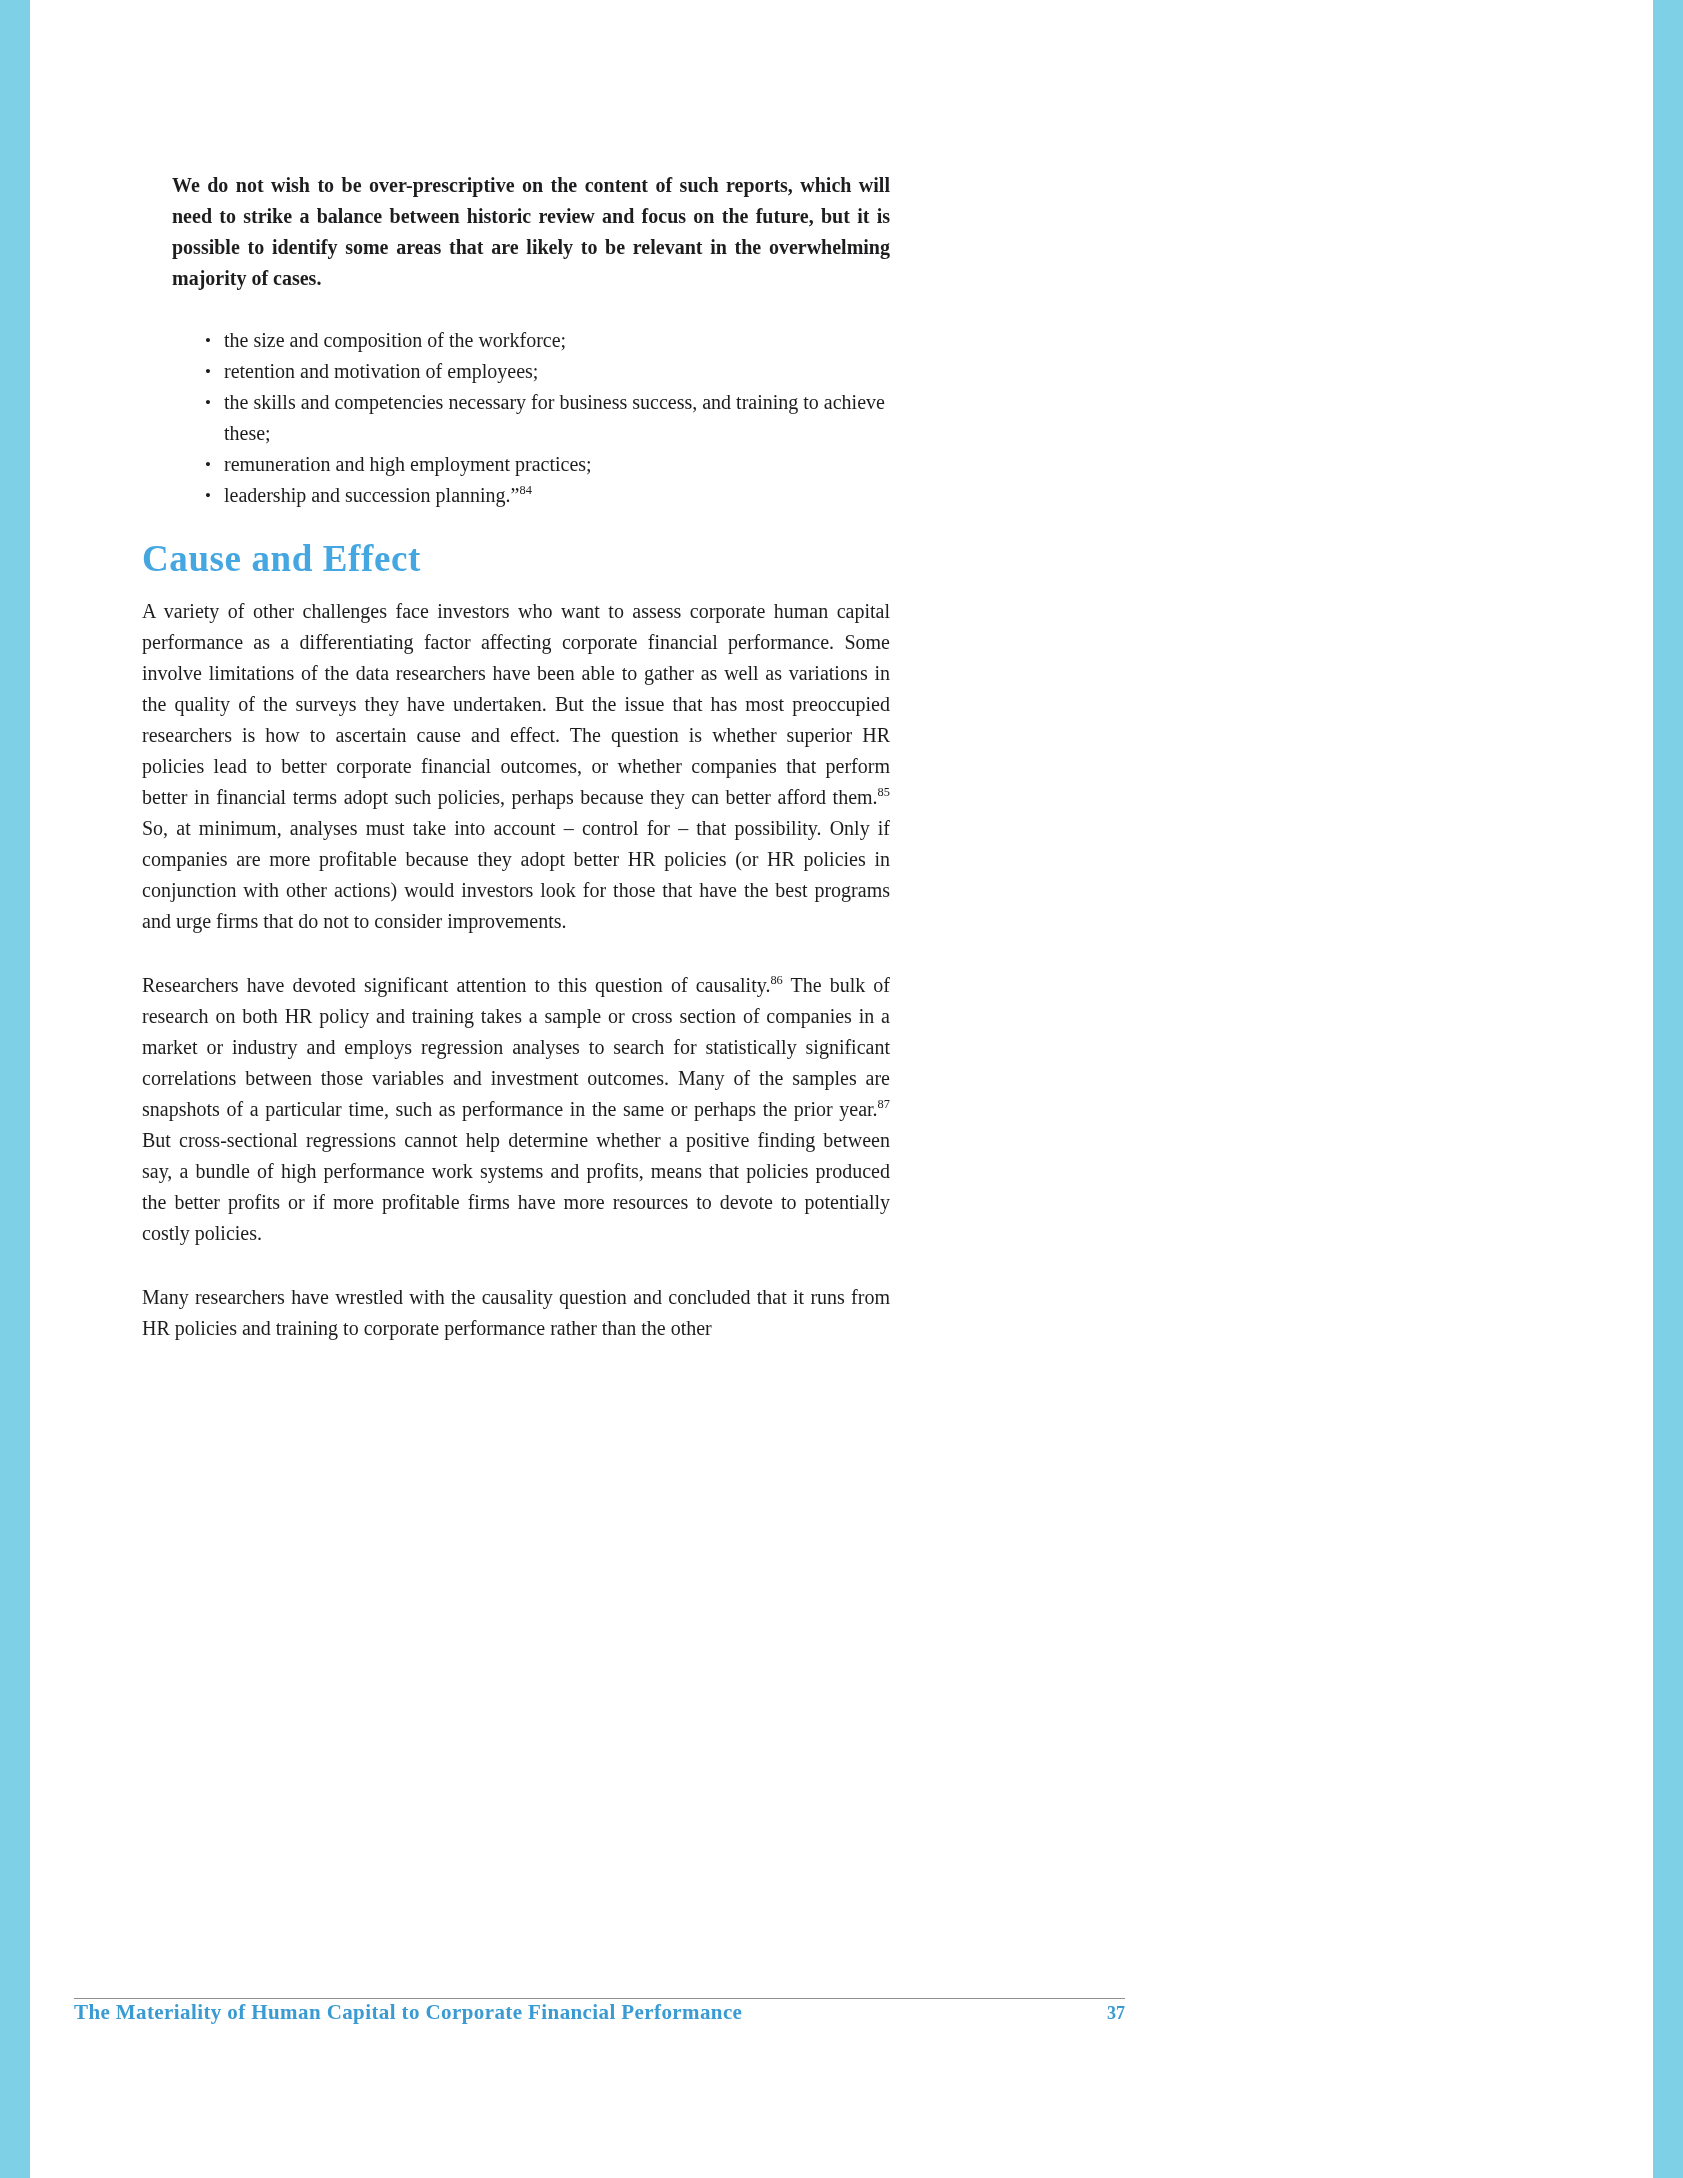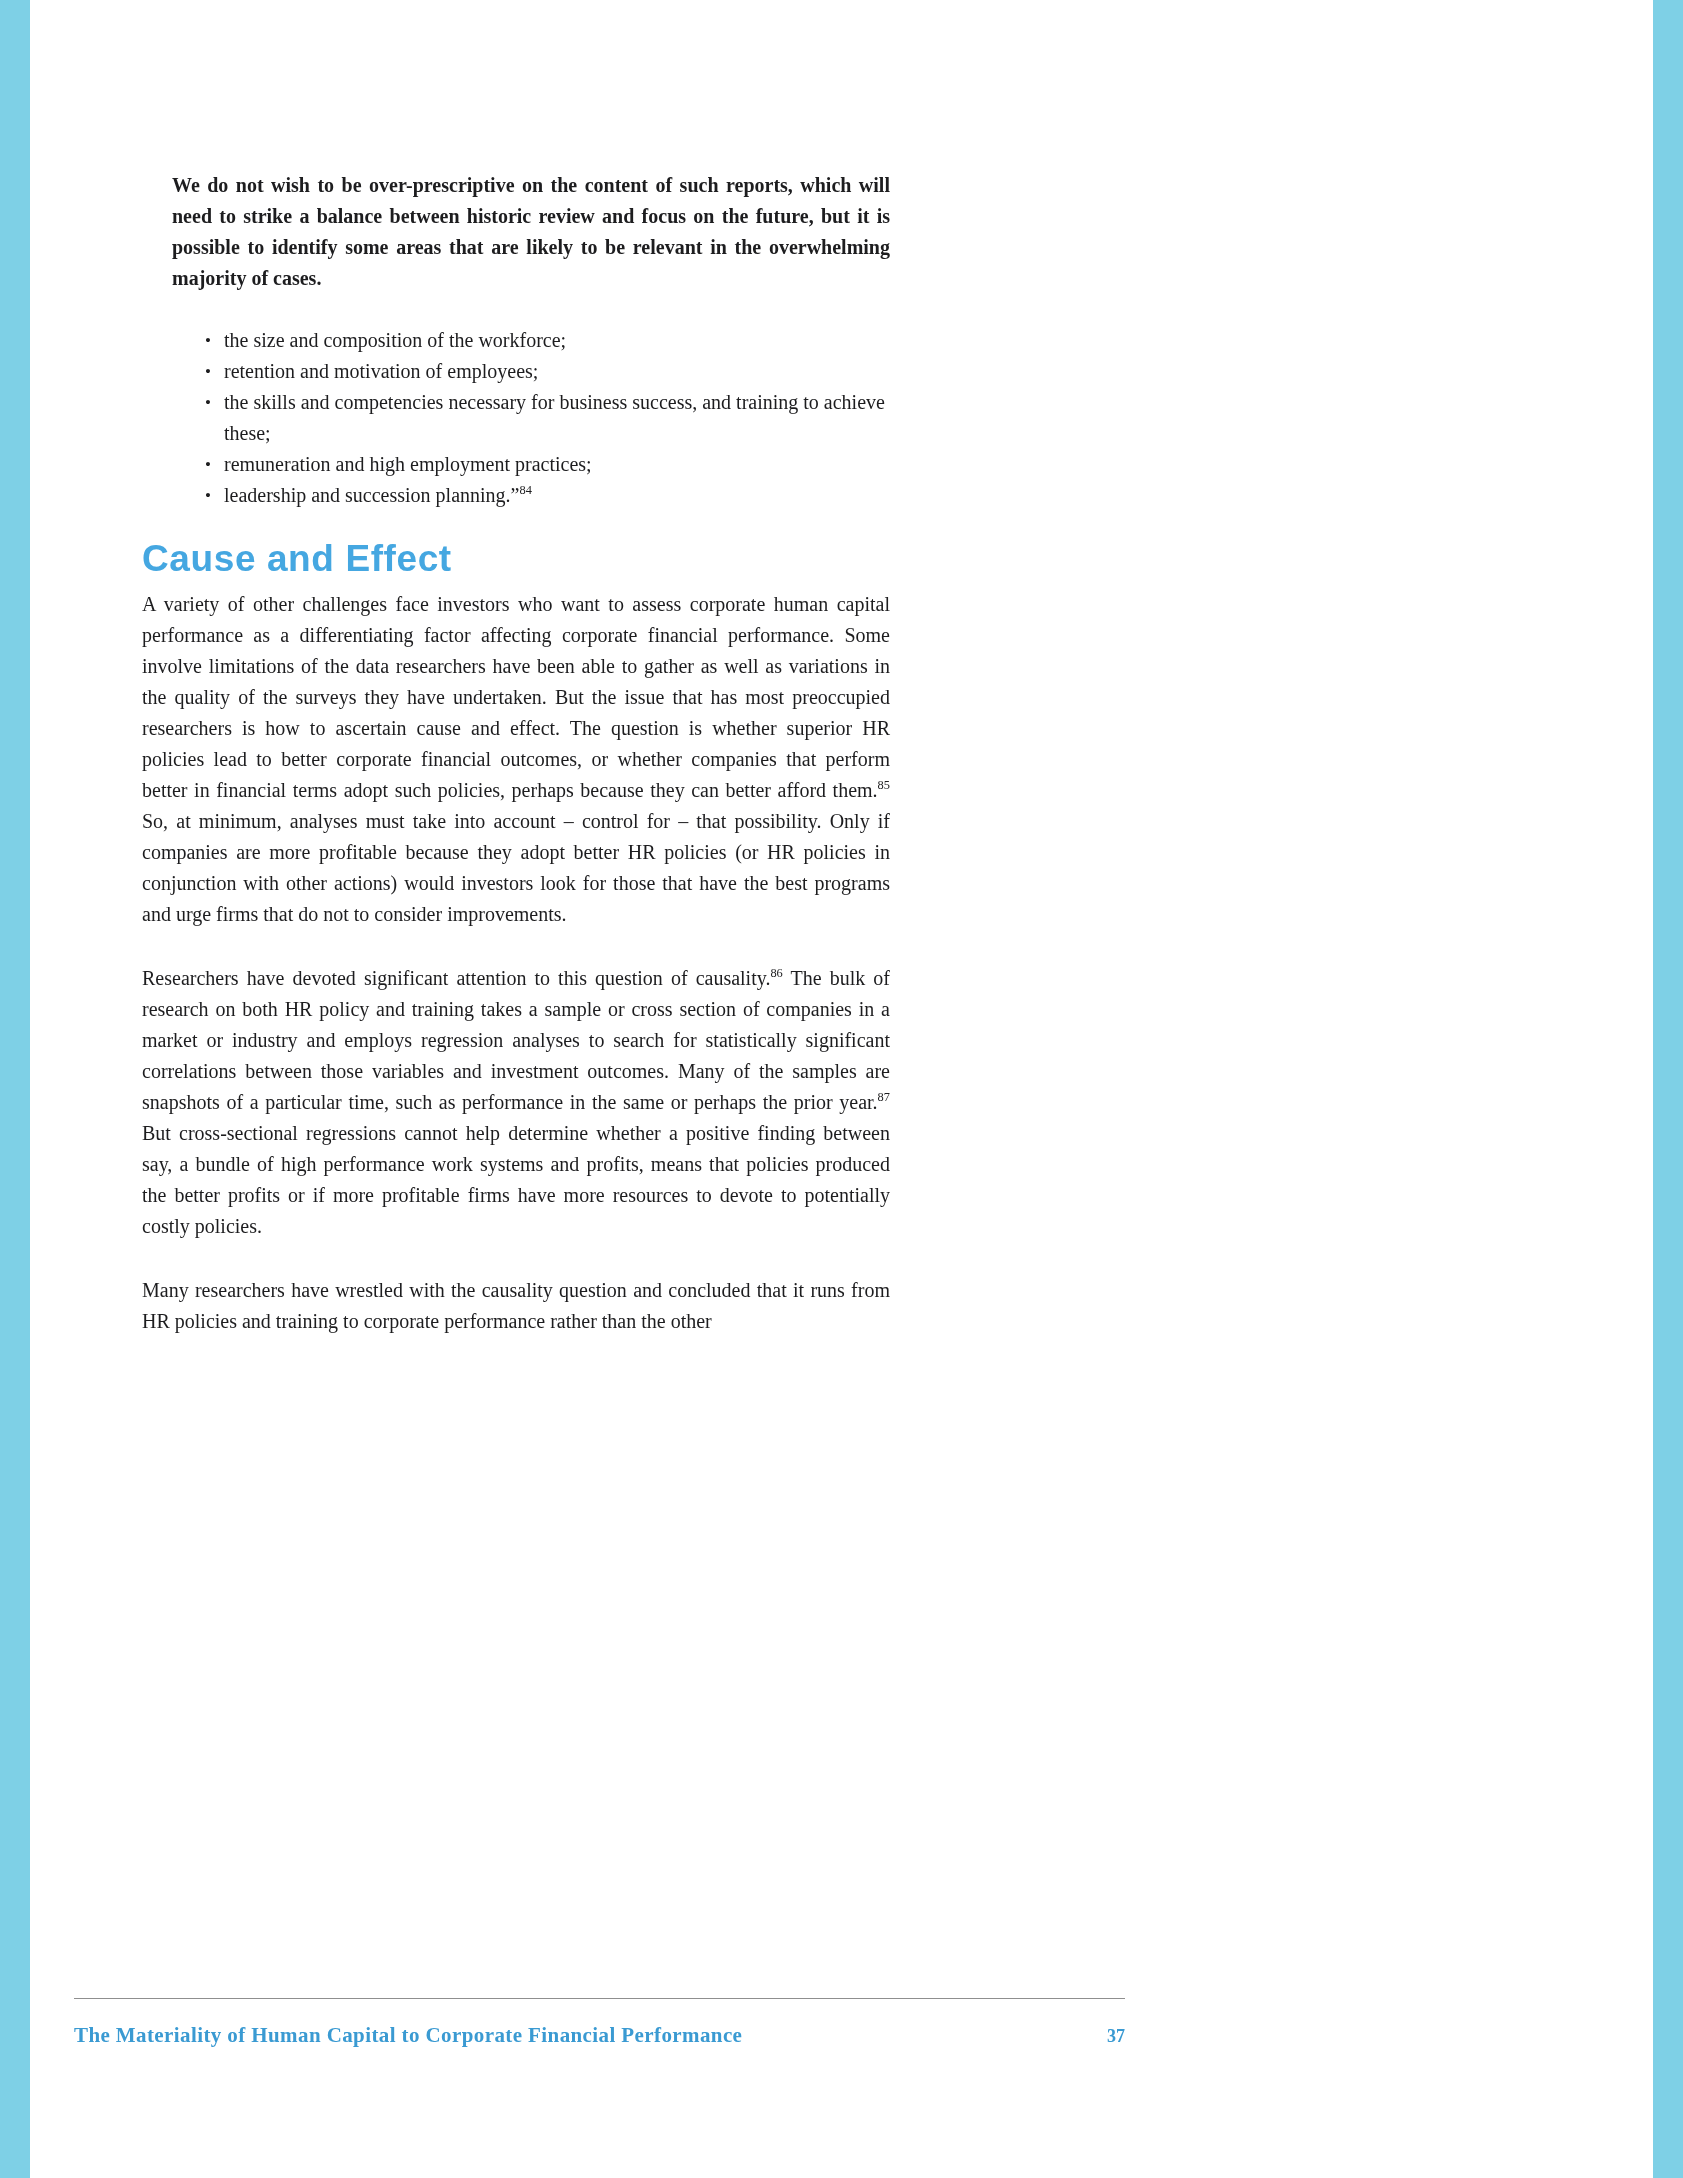--- a/index.html
+++ b/index.html
@@ -58,42 +58,42 @@
   }
   .bullet-text { flex: 1; }
 
   sup {
     font-size: 62%;
     line-height: 0;
     vertical-align: super;
   }
 
   .section-heading {
-    margin: 26px 0 8px 0;
+    margin: 26px 0 15px 0;
     font-size: 37px;
     line-height: 44px;
     font-weight: 600;
     letter-spacing: 0.6px;
     color: var(--heading-blue);
-    font-family: Liberation Sans, sans-serif;
+    font-family: Liberation Serif, serif;
   }
 
   .body-para {
     margin: 0 0 33px 0;
     text-align: justify;
   }
   .body-para:last-child { margin-bottom: 0; }
 
   .footer {
     position: absolute;
     left: 74px;
     top: 1998px;
     width: 1051px;
     border-top: 1px solid #8f8f8f;
-    padding-top: 24px;
+    padding-top: 1px;
     display: flex;
     justify-content: space-between;
     align-items: baseline;
   }
   .footer-title {
     color: var(--footer-blue);
     font-size: 21px;
     font-weight: 600;
     letter-spacing: 0.4px;
   }

